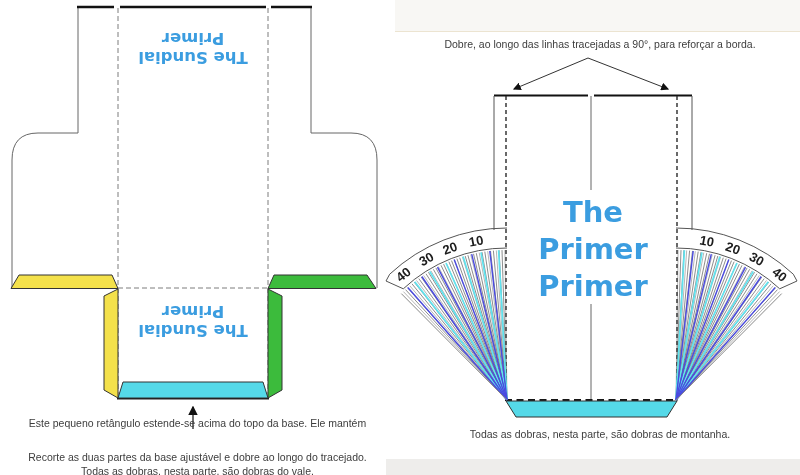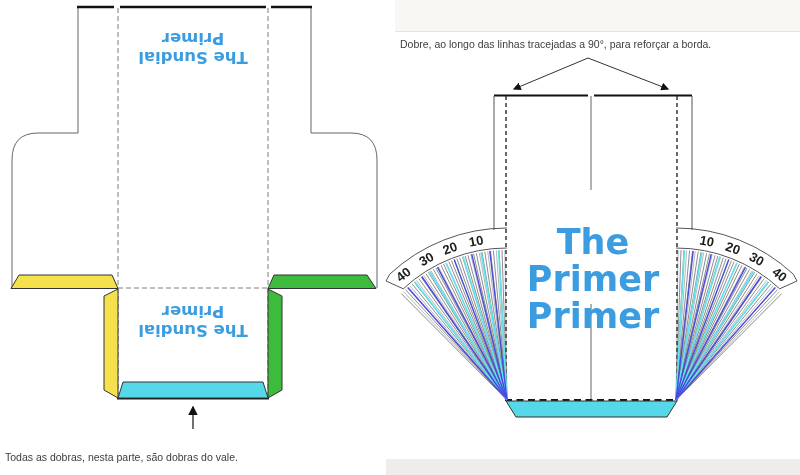--- a/index.html
+++ b/index.html
@@ -1,24 +1,24 @@
 <!DOCTYPE html>
 <html><head>
 <meta charset="utf-8">
 <style>
   html,body{margin:0;padding:0;background:#fff;}
   #stage{position:relative;width:800px;height:475px;background:#ffffff;overflow:hidden;
          font-family:"Liberation Sans",sans-serif;}
   .band{position:absolute;}
   .caption{position:absolute;font-size:10.5px;line-height:13.5px;color:#3d3d3d;
-           text-align:left;white-space:nowrap;}
+           text-align:center;white-space:nowrap;}
   .blue-title{position:absolute;color:#3b9de0;font-family:"DejaVu Sans",sans-serif;
               font-weight:bold;text-align:center;}
   .blue-title.small{font-size:16.5px;line-height:19px;transform:rotate(180deg);}
-  .blue-title.big{font-size:35px;line-height:37px;margin-top:30px;}
+  .blue-title.big{font-size:29px;line-height:37px;}
   svg{position:absolute;left:0;top:0;}
   svg text{font-family:"Liberation Sans",sans-serif;font-weight:bold;font-size:13px;fill:#1c1c1c;}
 </style>
 </head>
 <body>
 
 <div id="stage">
 
   <div class="band" style="left:395px;top:0;width:405px;height:31px;background:#f8f7f4;border-bottom:1px solid rgba(225,214,180,0.55);"></div>
   <div class="band" style="left:386px;top:459px;width:414px;height:16px;background:#eeedeb;"></div>
@@ -226,23 +226,26 @@
     <div>Primer</div>
   </div>
 
   <div class="blue-title big" style="left:513px;top:194px;width:160px;">
     <div>The</div>
     <div>Primer</div>
     <div>Primer</div>
   </div>
 
   <div class="caption" style="left:5px;top:417px;width:385px;">
+    <div>Este pequeno retângulo estende-se acima do topo da base. Ele mantém</div>
   </div>
   <div class="caption" style="left:5px;top:451px;width:385px;">
+    <div>Recorte as duas partes da base ajustável e dobre ao longo do tracejado.</div>
     <div>Todas as dobras, nesta parte, são dobras do vale.</div>
   </div>
   <div class="caption" style="left:400px;top:38px;width:400px;">
     <div>Dobre, ao longo das linhas tracejadas a 90°, para reforçar a borda.</div>
   </div>
   <div class="caption" style="left:400px;top:428px;width:400px;">
+    <div>Todas as dobras, nesta parte, são dobras de montanha.</div>
   </div>
 
 </div>
 
 </body></html>

